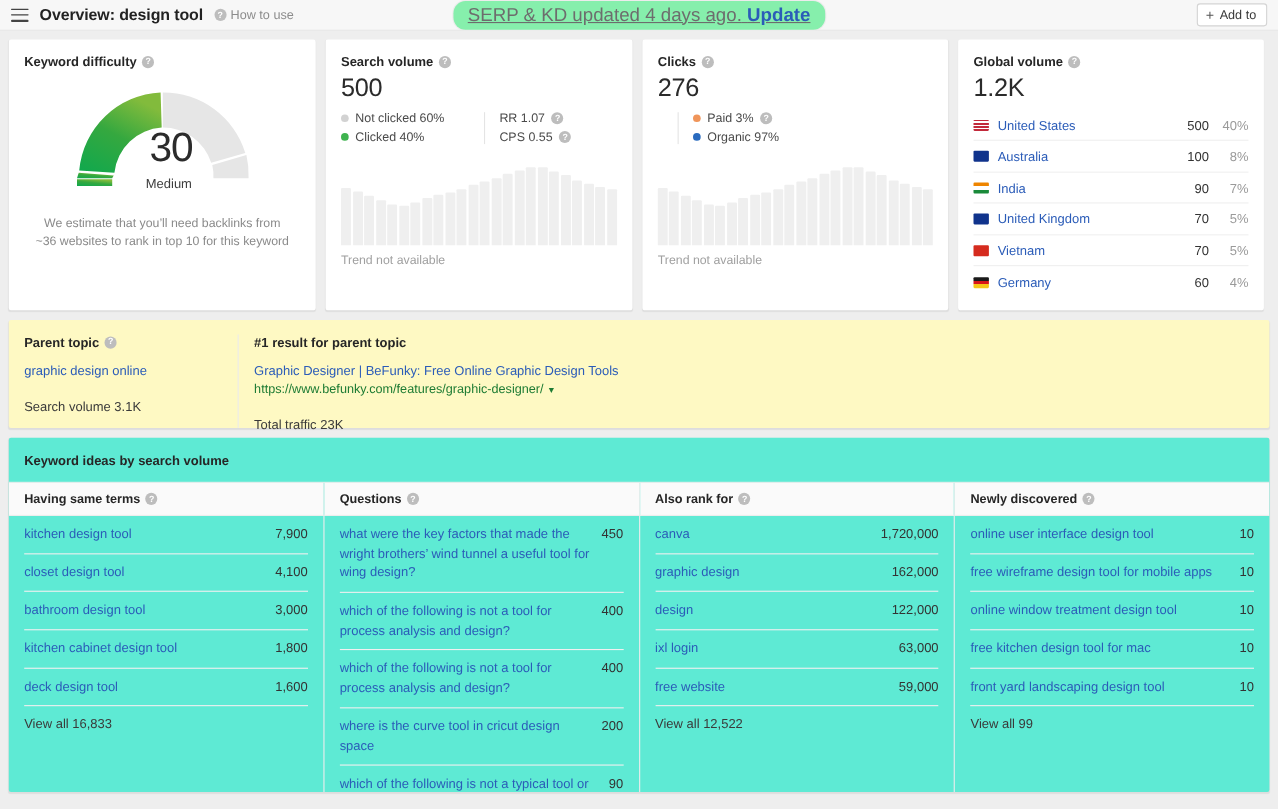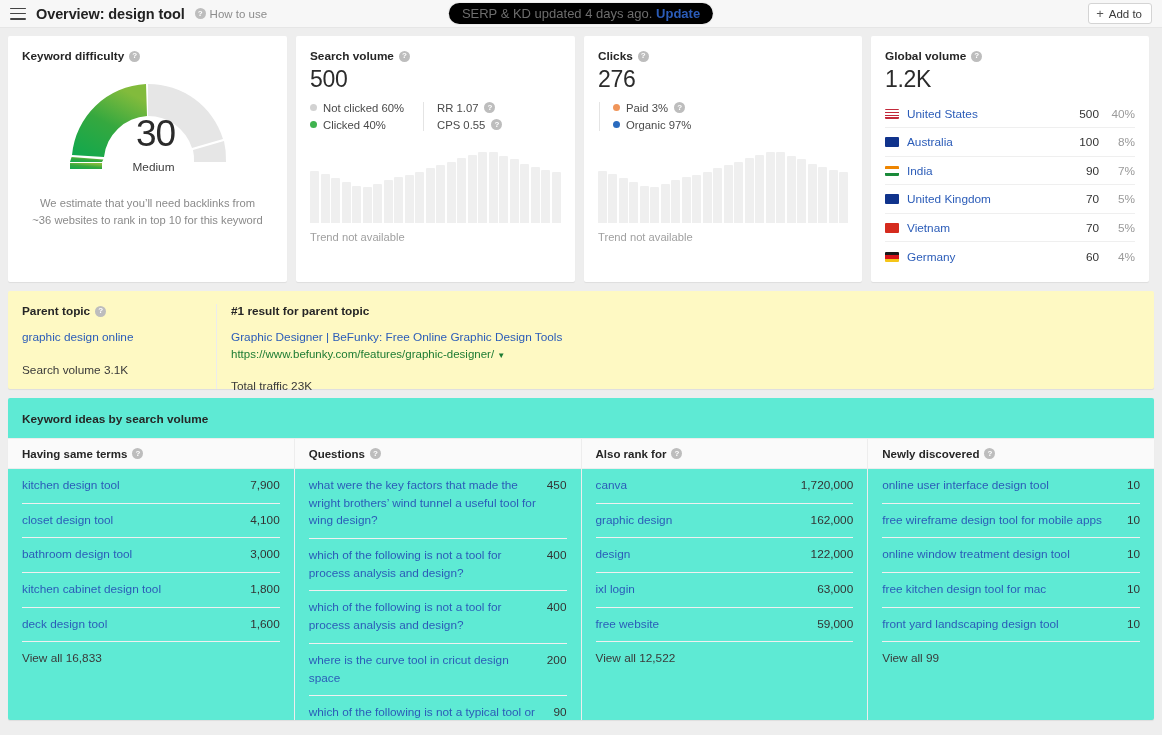--- a/index.html
+++ b/index.html
@@ -37,23 +37,23 @@
     margin-left: 10px; color: #8c8c8c; font-size: 11.5px; cursor: pointer;
   }
   .qmark {
     display: inline-flex; align-items: center; justify-content: center;
     width: 11px; height: 11px; border-radius: 50%;
     background: #bdbdbd; color: #fff; font-size: 8px; font-weight: bold;
     line-height: 1; flex: none;
   }
   .update-pill {
     position: absolute; left: 50%; transform: translateX(-50%);
-    background: #000000; border-radius: 11px;
-    padding: 3px 13px; font-size: 13px; color: #6d6d6d;
-    white-space: nowrap; box-shadow: 0 0 0 1px #ececec;
+    background: #86efac; border-radius: 11px;
+    padding: 3px 13px; font-size: 17px; color: #6d6d6d;
+    white-space: nowrap; box-shadow: 0 0 0 1px #ececec; text-decoration: underline;
   }
   .update-pill .upd { color: #2b5cb8; font-weight: bold; cursor: pointer; }
   .addto {
     position: absolute; right: 10px;
     display: flex; align-items: center; gap: 5px;
     background: #fff; border: 1px solid #d4d4d4; border-radius: 3px;
     padding: 3px 9px 3px 7px; font-size: 11.5px; color: #3a3a3a;
     cursor: pointer;
   }
   .plus { font-size: 13px; line-height: 1; color: #555; }
@@ -101,21 +101,21 @@
     font-size: 11.2px; line-height: 1.55; padding: 0 22px;
   }
 
   
   .legend {
     display: flex; padding: 8px 14px 0 14px; font-size: 11.3px; color: #4a4a4a;
   }
   .legend .col { display: flex; flex-direction: column; gap: 5px; }
   .legend .col:first-child { width: 112px; }
   .legend .col:last-child {
-    border-left: 1px solid #e4e4e4; padding-left: 13px; margin-left: 1px;
+    border-left: 1px solid #e4e4e4; padding-left: 13px; margin-left: 18px;
   }
   .lg-item { display: flex; align-items: center; gap: 6px; white-space: nowrap; }
   .dot { width: 7px; height: 7px; border-radius: 50%; flex: none; }
 
   
   .spark {
     margin: 0 14px; height: 92px;
     display: flex; align-items: flex-end; gap: 1.5px;
     padding-top: 18px;
   }

